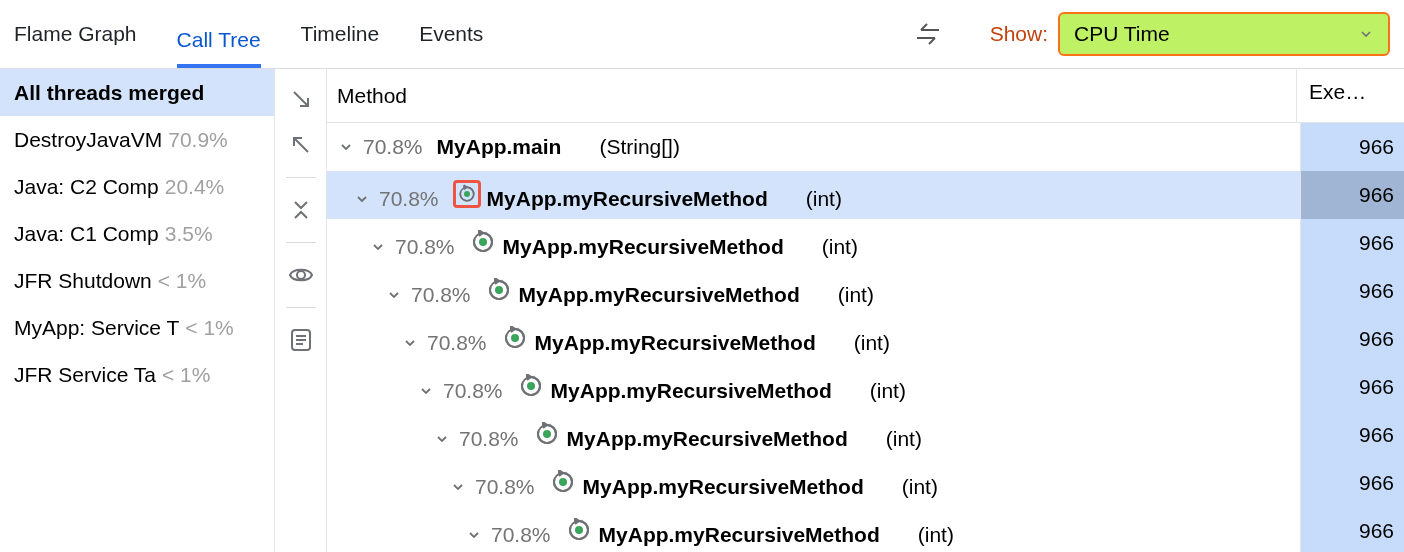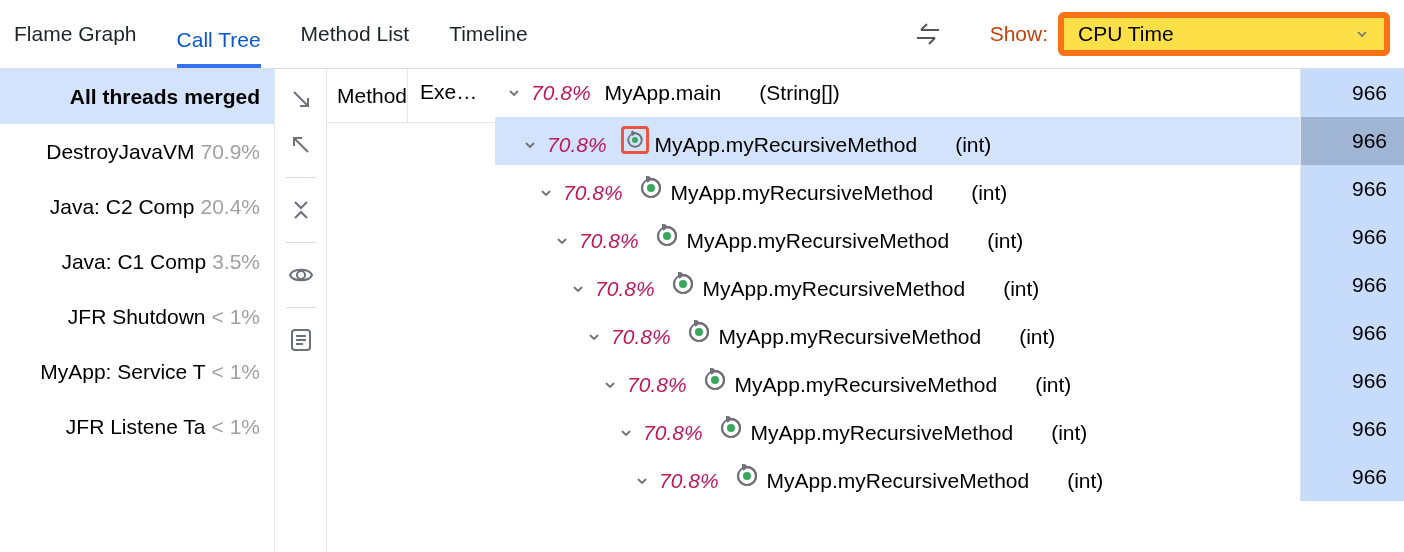--- a/index.html
+++ b/index.html
@@ -37,46 +37,46 @@
   }
   .toolbar-spacer { flex: 1; }
   .swap-btn {
     width: 44px; height: 44px; display:flex; align-items:center; justify-content:center;
     cursor: pointer; color: #555;
   }
   .show-group { display: flex; align-items: center; gap: 10px; }
   .show-label { color: #c2410c; }
   .show-select {
     width: 332px; height: 44px;
-    border: 6px solid #f97316; border-radius: 6px;
+    border: 2px solid #f97316; border-radius: 6px;
     display: flex; align-items: center; justify-content: space-between;
     padding: 0 14px;
-    background: #fde047; cursor: pointer;
+    background: #bef264; cursor: pointer;
   }
   .chevron-down {
     width: 16px; height: 16px;
   }
 
   
   .main {
     display: flex;
     height: calc(100% - 69px);
   }
 
   
   .threads {
     width: 275px;
     border-right: 1px solid #e3e5e8;
     overflow: hidden;
   }
   .thread-row {
     display: flex;
     align-items: center;
-    justify-content: flex-end;
-    height: 55px;
+    justify-content: flex-start;
+    height: 47px;
     padding: 0 14px 0 14px;
     cursor: pointer;
     white-space: nowrap;
   }
   .thread-row.selected { background: #d3e3fb; font-weight: 700; }
   .thread-name { overflow: hidden; text-overflow: clip; }
   .thread-pct { color: #a0a0a0; padding-left: 6px; flex-shrink: 0; }
 
   
   .vstrip {
@@ -88,77 +88,77 @@
   .vbtn {
     width: 36px; height: 36px; display:flex; align-items:center; justify-content:center;
     cursor: pointer; color: #6e7176;
   }
   .vdivider { width: 30px; height: 1px; background: #d9dce0; margin: 4px 0; }
 
   
   .tree-panel {
     flex: 1;
     display: flex;
-    flex-direction: row;
+    flex-direction: column;
   }
   .tree-header {
     display: flex; height: 54px; border-bottom: 1px solid #e3e5e8;
     align-items: center;
     color: #000;
   }
   .hcol-method { flex: 1; padding-left: 10px; }
   .hcol-exec {
-    width: 88px; border-left: 1px solid #e3e5e8;
+    width: 108px; border-left: 1px solid #e3e5e8;
     height: 100%; display:flex; align-items:center; padding:0 8px 8px 12px;
     overflow: hidden; white-space: nowrap;
   }
 
   .tree-body { flex:1; overflow: hidden; }
   .tree-row {
     display: flex; align-items: center; height: 48px;
     cursor: pointer;
     position: relative;
   }
   .tree-row.selected { background: #d3e3fb; }
   .tree-row .indent { display:inline-block; }
   .tree-row .disclosure {
     width: 22px; height: 22px; display:inline-flex; align-items:center; justify-content:center;
     color: #6e7176; margin-right: 6px;
   }
-  .pct { color: #be185d; margin-right: 14px; font-style: italic; }
+  .pct { color: #737373; margin-right: 14px; }
   .method-icon {
     width: 28px; height: 28px;
     display:inline-flex; align-items:center; justify-content:center;
     margin-right: 6px; flex-shrink:0;
   }
   .hl { border: 3px solid #ee5442; border-radius: 4px; padding: 2px; }
-  .mname { font-weight: 400; }
+  .mname { font-weight: 700; }
   .msig { font-weight: 400; margin-left: 38px; }
   .tree-row .method-cell { flex:1; min-width:0; white-space:nowrap; overflow:hidden; }
   .exec-cell {
     width: 104px; border-left: 1px solid #e3e5e8;
     height: 100%; display:flex; align-items:center; justify-content:flex-end;
-    padding-right: 17px;
+    padding-right: 10px;
     position: relative;
     background: #c6dcfa;
   }
   .tree-row.selected .exec-cell { background: #a0b4d3; }
   .exec-cell span { position: relative; z-index: 1; }
 
   svg { display:block; }
 </style>
 </head>
 <body>
 
 <div class="toolbar">
   <div class="tabs" id="tabs">
       <div class="tab">Flame Graph</div>
       <div class="tab active">Call Tree</div>
-      <div class="tab">Method List</div>
       <div class="tab">Timeline</div>
+      <div class="tab">Events</div>
     </div>
 
   <div class="toolbar-spacer"></div>
 
   <div class="swap-btn">
     <svg width="30" height="24" viewBox="0 0 30 24" fill="none" stroke="currentColor" stroke-width="2">
       <path d="M4 16 H22"></path>
         <path d="M22 16 L16 22"></path>
       <path d="M26 8 H8"></path>
         <path d="M8 8 L14 2"></path>
@@ -197,21 +197,21 @@
         </div>
         <div class="thread-row">
           <span class="thread-name">JFR Shutdown</span>
           <span class="thread-pct">&lt; 1%</span>
         </div>
         <div class="thread-row">
           <span class="thread-name">MyApp: Service T</span>
           <span class="thread-pct">&lt; 1%</span>
         </div>
         <div class="thread-row">
-          <span class="thread-name">JFR Listene Ta</span>
+          <span class="thread-name">JFR Service Ta</span>
           <span class="thread-pct">&lt; 1%</span>
         </div>
       </div>
   </div>
 
   <div class="vstrip">
     <div class="vbtn">
       <svg width="22" height="22" viewBox="0 0 22 22" fill="none" stroke="#6e7176" stroke-width="2">
         <path d="M4 4 L18 18"></path>
           <path d="M18 10 V18 H10"></path>

